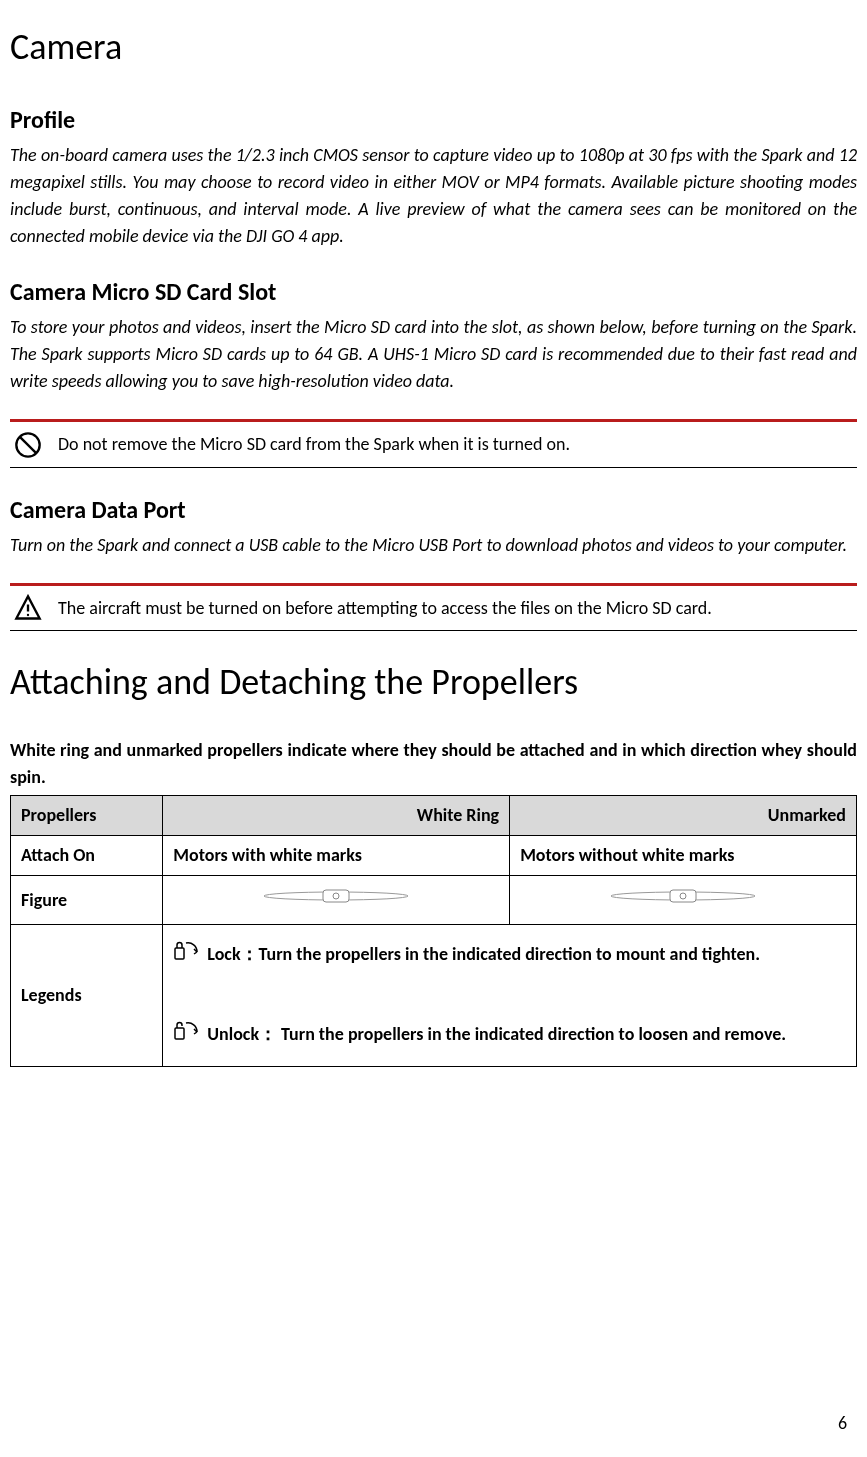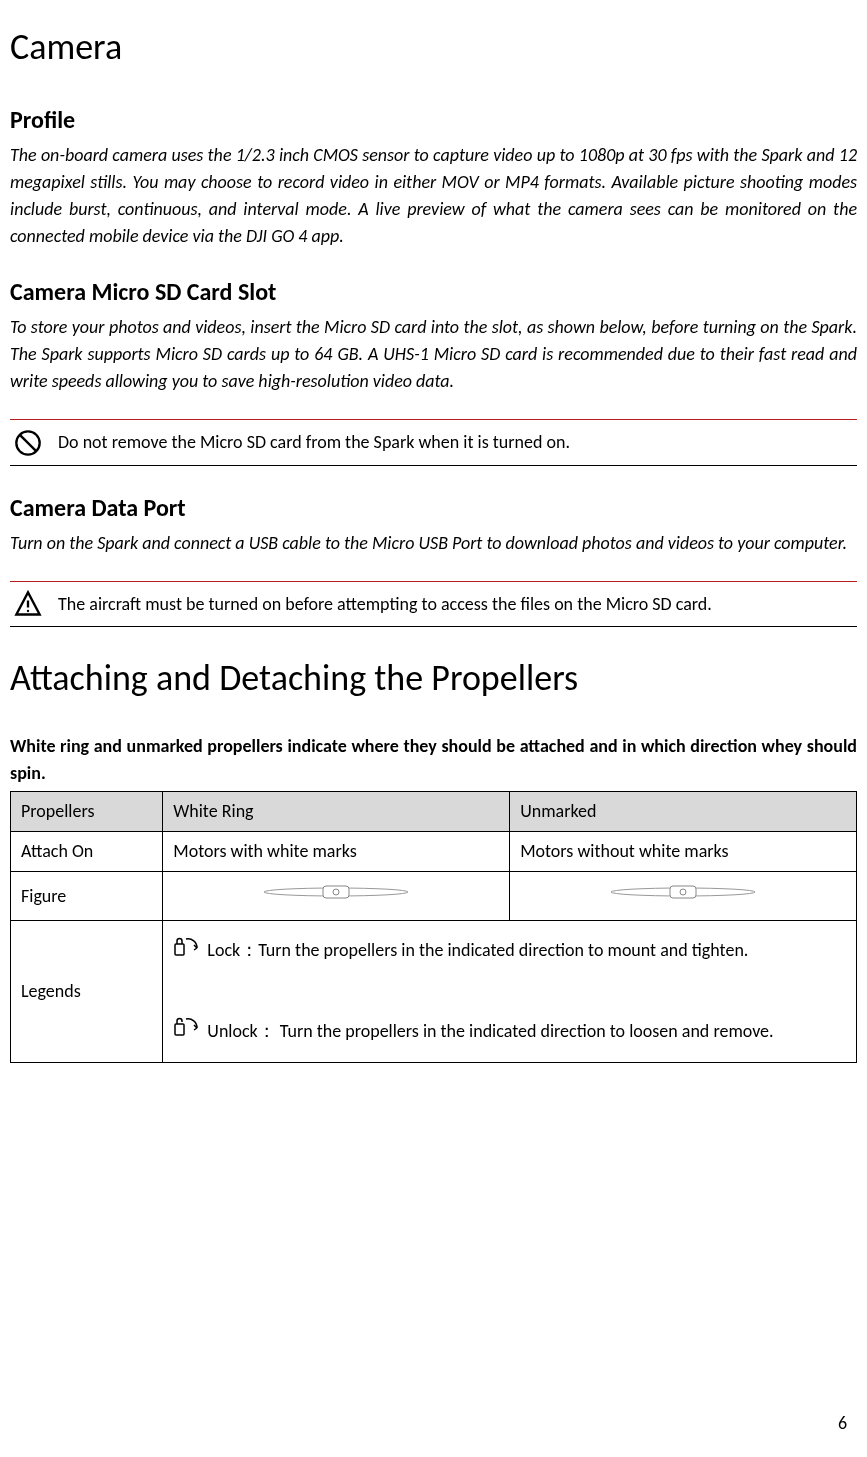--- a/index.html
+++ b/index.html
@@ -21,21 +21,21 @@
       font-size: 24px;
       font-weight: bold;
       margin-bottom: 4px;
     }
     .para {
       text-align: justify;
       margin-bottom: 24px;
       font-style: italic;
     }
     .note-section {
-      border-top: 1px solid #b91c1c;
+      border-top: 3px solid #b91c1c;
       border-bottom: 1px solid #000;
       margin-bottom: 24px;
     }
     .note-row {
       display: flex;
       align-items: center;
       padding: 8px 0;
     }
     .note-row + .note-row {
       border-top: 1px solid #000;
@@ -62,24 +62,25 @@
     }
     table {
       width: 100%;
       border-collapse: collapse;
     }
     td, th {
       border: 1px solid #000;
       padding: 6px 10px;
       text-align: left;
       vertical-align: middle;
+      font-weight: bold;
     }
     thead td {
       background: #d9d9d9;
-      text-align: left;
+      text-align: right;
     }
     thead td:first-child {
       text-align: left;
     }
     .figure-cell {
       text-align: center;
       padding: 10px;
     }
     .prop-figure svg {
       display: inline-block;

